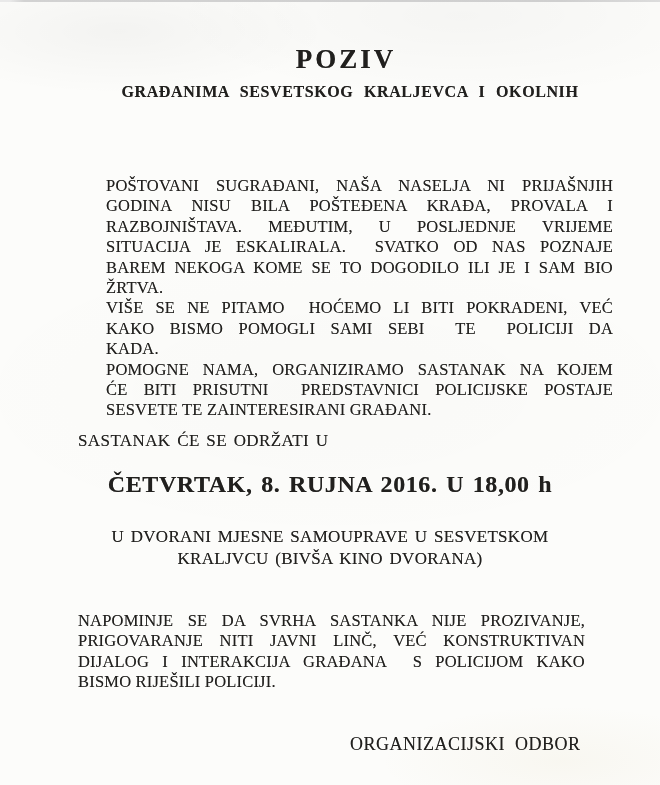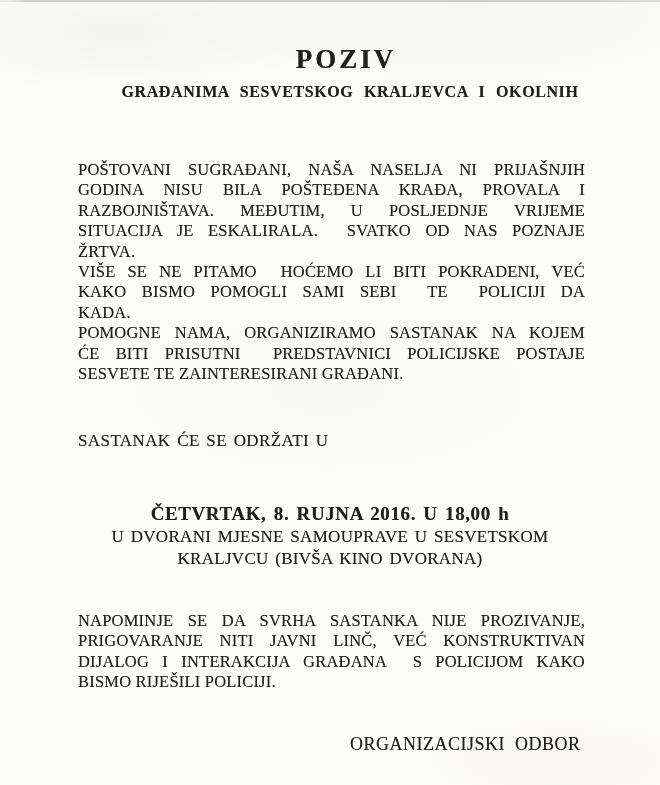--- a/index.html
+++ b/index.html
@@ -36,37 +36,36 @@
     line-height: 25px;
     text-shadow: 0 0 0.5px rgba(33,31,30,0.5);
     padding-left: 20px;
   }
   .body-block {
     position: absolute; left: 78px; width: 507px;
     font-size: 16.5px; line-height: 20.4px;
     letter-spacing: 0.2px;
     text-shadow: 0 0 0.5px rgba(33,31,30,0.45);
   }
-  .body-block.first { top: 160px; }
+  .body-block.first { top: 176px; margin-left: 28px; }
   .body-block.note  { top: 611px; }
   .ln { white-space: normal; }
   .ln.j { text-align: justify; text-align-last: justify; }
   .sastanak {
     position: absolute; top: 431px; left: 78px; width: 507px;
     font-size: 17px; letter-spacing: 0.4px; word-spacing: 2px;
     line-height: 20px;
     text-shadow: 0 0 0.5px rgba(33,31,30,0.45);
   }
   .datetime {
     position: absolute; top: 472px; left: 0; width: 660px;
     text-align: center;
-    font-size: 19px; font-weight: 700; letter-spacing: 0.6px; word-spacing: 2px;
+    font-size: 24px; font-weight: 700; letter-spacing: 0.6px; word-spacing: 2px;
     line-height: 24px;
     text-shadow: 0 0 0.6px rgba(33,31,30,0.55);
-    margin-top: 30px;
   }
   .venue {
     position: absolute; top: 526px; left: 0; width: 660px;
     text-align: center;
     font-size: 17px; font-weight: 400; letter-spacing: 0.3px; word-spacing: 2px;
     line-height: 22px;
     text-shadow: 0 0 0.5px rgba(33,31,30,0.5);
   }
   .signature {
     position: absolute; top: 734px; left: 350px;
@@ -85,20 +84,21 @@
 
   <div class="subtitle">
     <div>GRAĐANIMA SESVETSKOG KRALJEVCA I OKOLNIH</div>
   </div>
 
   <div class="body-block first">
     <div class="ln j">POŠTOVANI SUGRAĐANI, NAŠA NASELJA NI PRIJAŠNJIH</div>
     <div class="ln j">GODINA NISU BILA POŠTEĐENA KRAĐA, PROVALA I</div>
     <div class="ln j">RAZBOJNIŠTAVA. MEĐUTIM, U POSLJEDNJE VRIJEME</div>
     <div class="ln j">SITUACIJA JE ESKALIRALA.&nbsp; SVATKO OD NAS POZNAJE</div>
+    <div class="ln j">BAREM NEKOGA KOME SE TO DOGODILO ILI JE I SAM BIO</div>
     <div class="ln">ŽRTVA.</div>
     <div class="ln j">VIŠE SE NE PITAMO &nbsp;HOĆEMO LI BITI POKRADENI, VEĆ</div>
     <div class="ln j">KAKO BISMO POMOGLI SAMI SEBI &nbsp;TE &nbsp;POLICIJI DA</div>
     <div class="ln">KADA.</div>
     <div class="ln j">POMOGNE NAMA, ORGANIZIRAMO SASTANAK NA KOJEM</div>
     <div class="ln j">ĆE BITI PRISUTNI &nbsp;PREDSTAVNICI POLICIJSKE POSTAJE</div>
     <div class="ln">SESVETE TE ZAINTERESIRANI GRAĐANI.</div>
   </div>
 
   <div class="sastanak">SASTANAK ĆE SE ODRŽATI U</div>

